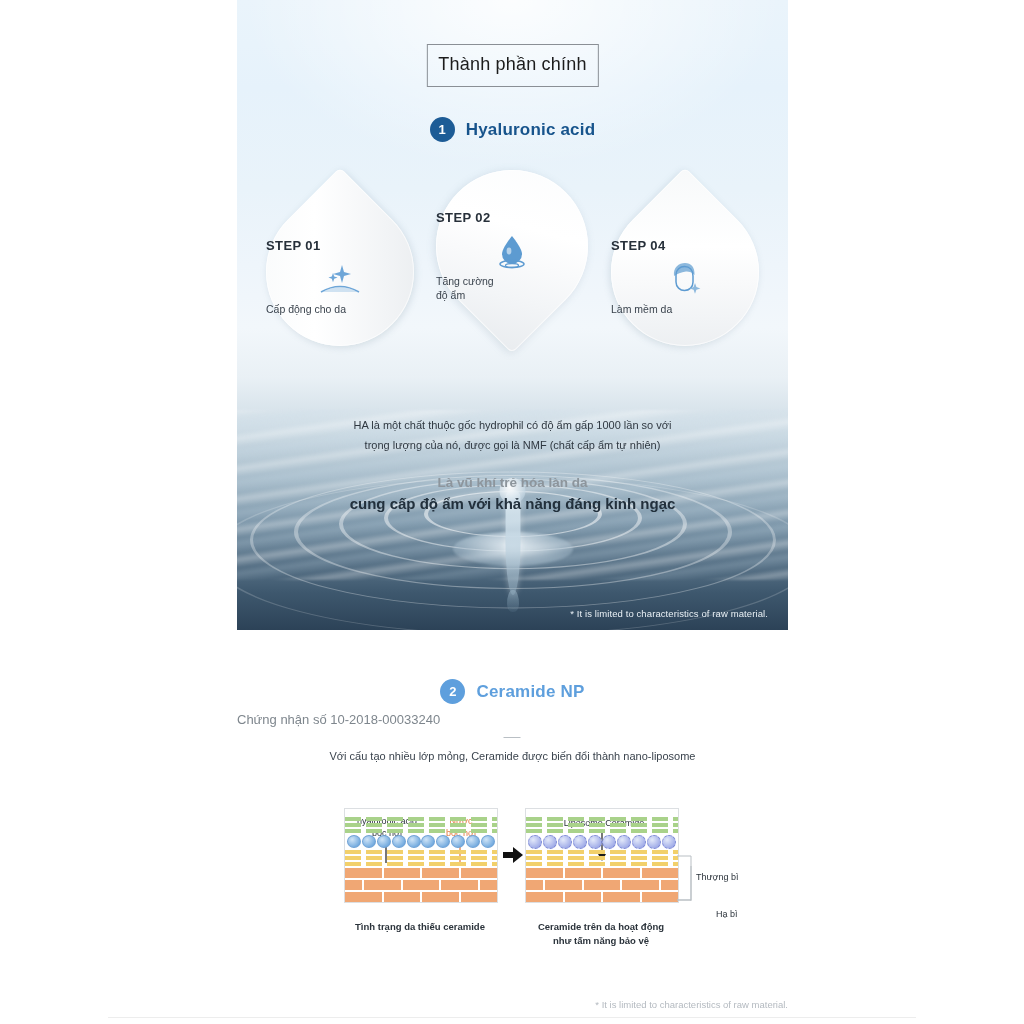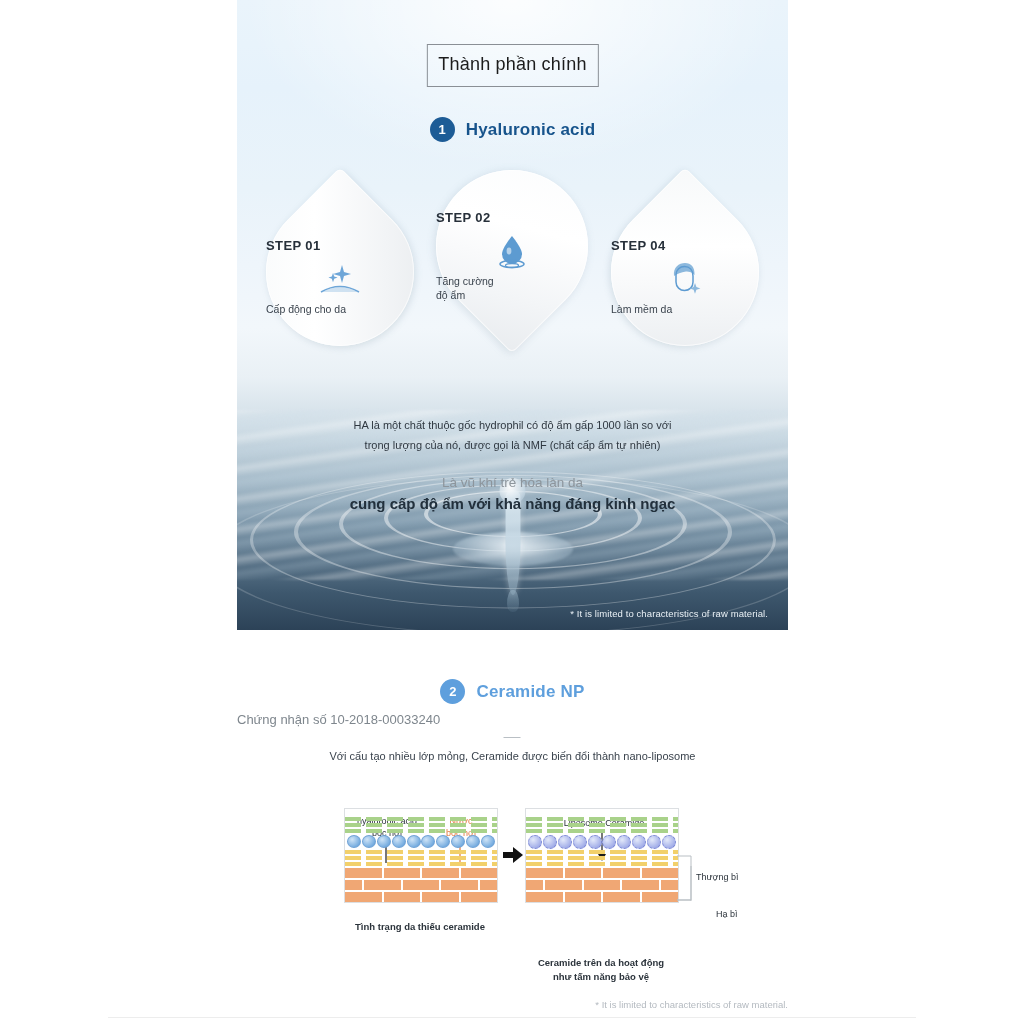--- a/index.html
+++ b/index.html
@@ -149,21 +149,21 @@
   .step-desc{font-size:10.5px;color:#3a434d;line-height:1.35;}
   .d1 .drop-content{top:40px;}
   .d3 .drop-content{top:40px;}
   .d2 .drop-content{top:40px;}
 
   .icon-box{height:38px;display:flex;align-items:center;justify-content:center;margin:7px 0 4px;}
 
   
   .hero-copy{position:absolute;left:0;top:415px;width:551px;text-align:center;}
   .hero-copy .p1{font-size:11px;color:#2f3841;line-height:1.85;}
-  .hero-copy .p2{margin-top:17px;font-size:13.5px;color:#8d959c;line-height:1.5;}
+  .hero-copy .p2{margin-top:17px;font-size:13.5px;color:#8d959c;line-height:1.5;font-weight:bold;}
   .hero-copy .p3{font-size:15px;font-weight:bold;color:#22303c;line-height:1.5;}
 
   .hero-note{
     position:absolute;right:20px;bottom:11px;
     font-size:9.5px;color:#e9f0f5;letter-spacing:.1px;
   }
 
   
   .ing2{position:absolute;left:237px;top:679px;width:551px;}
   .ing2 .badge{background:#5e9fdd;}
@@ -212,21 +212,21 @@
   .brick.half{flex:.48;}
 
   .arrow-mid{
     position:absolute;left:266px;top:38px;width:20px;height:18px;
   }
   .cap{
     position:absolute;top:112px;width:152px;text-align:center;
     font-size:9.5px;font-weight:bold;color:#2b333b;line-height:1.45;
   }
   .cap-a{left:107px;}
-  .cap-b{left:288px;margin-top:36px;}
+  .cap-b{left:288px;}
 
   .ann{position:absolute;font-size:9px;color:#2b333b;line-height:1.35;text-align:center;}
   .ann-orange{color:#e2763a;}
   .brace-label{position:absolute;font-size:9px;color:#2b333b;}
 
   .bottom-note{
     position:absolute;left:237px;top:999px;width:551px;text-align:right;
     font-size:9.5px;color:#b4bac0;
   }
   .bottom-rule{

